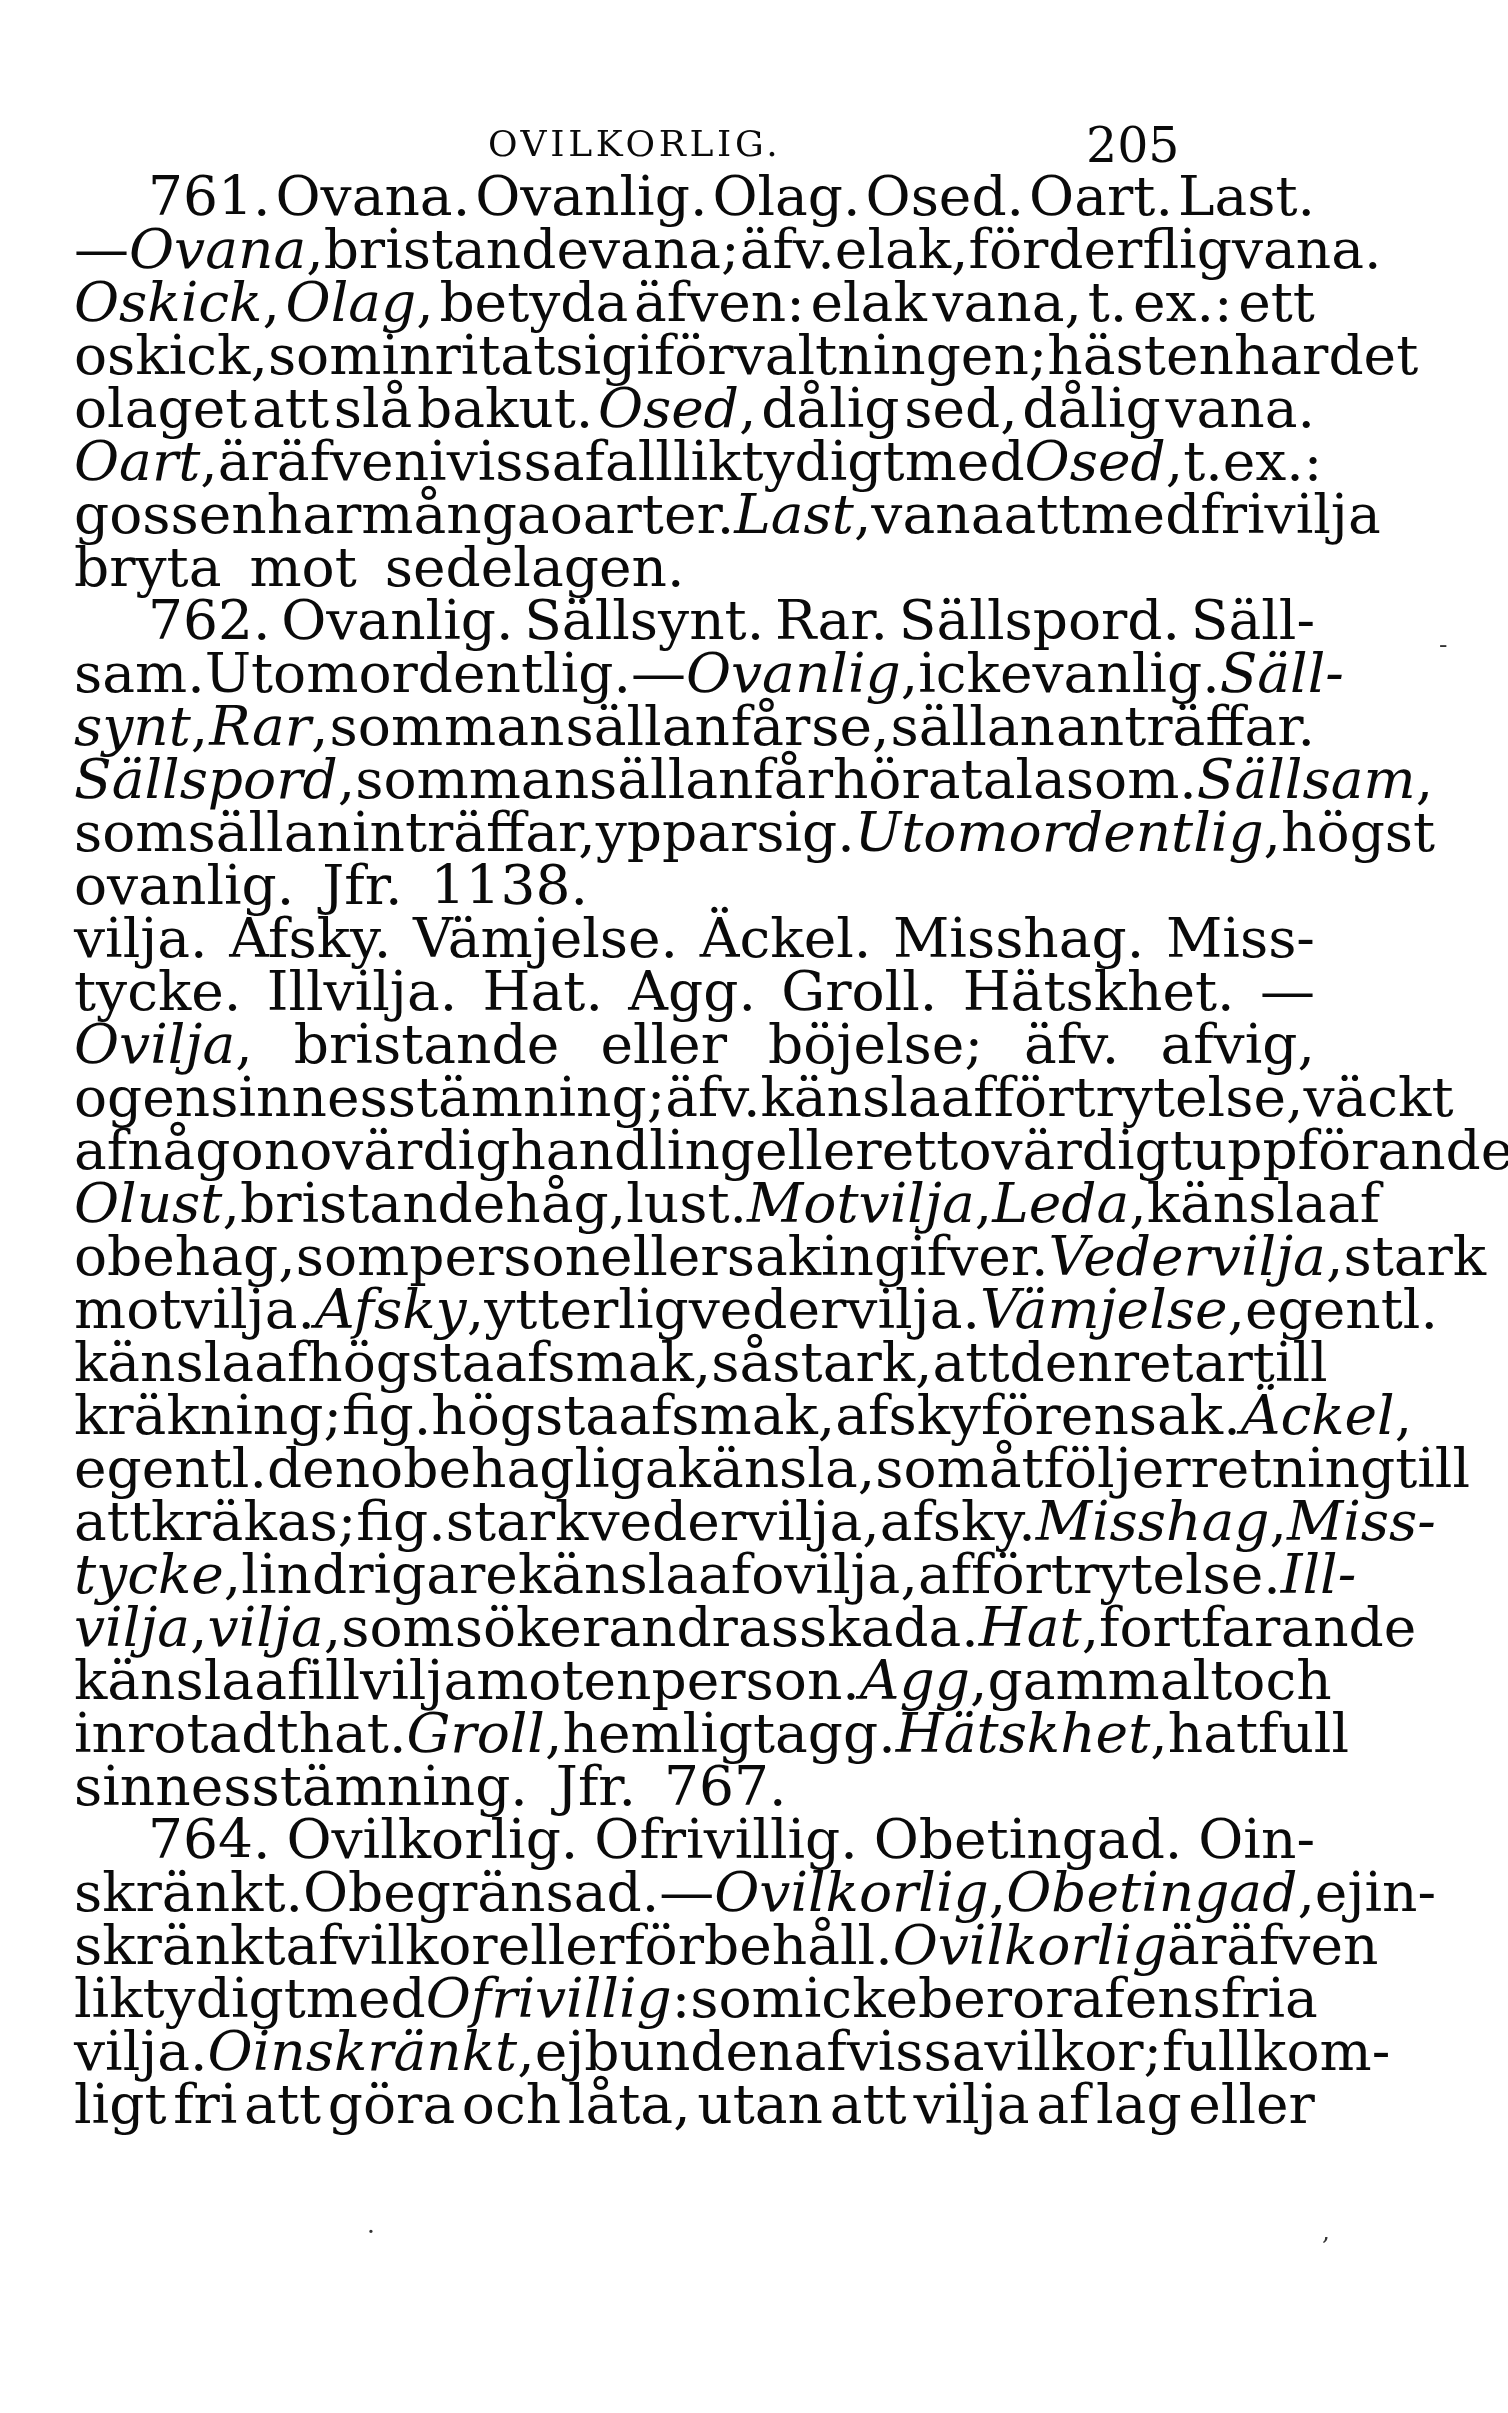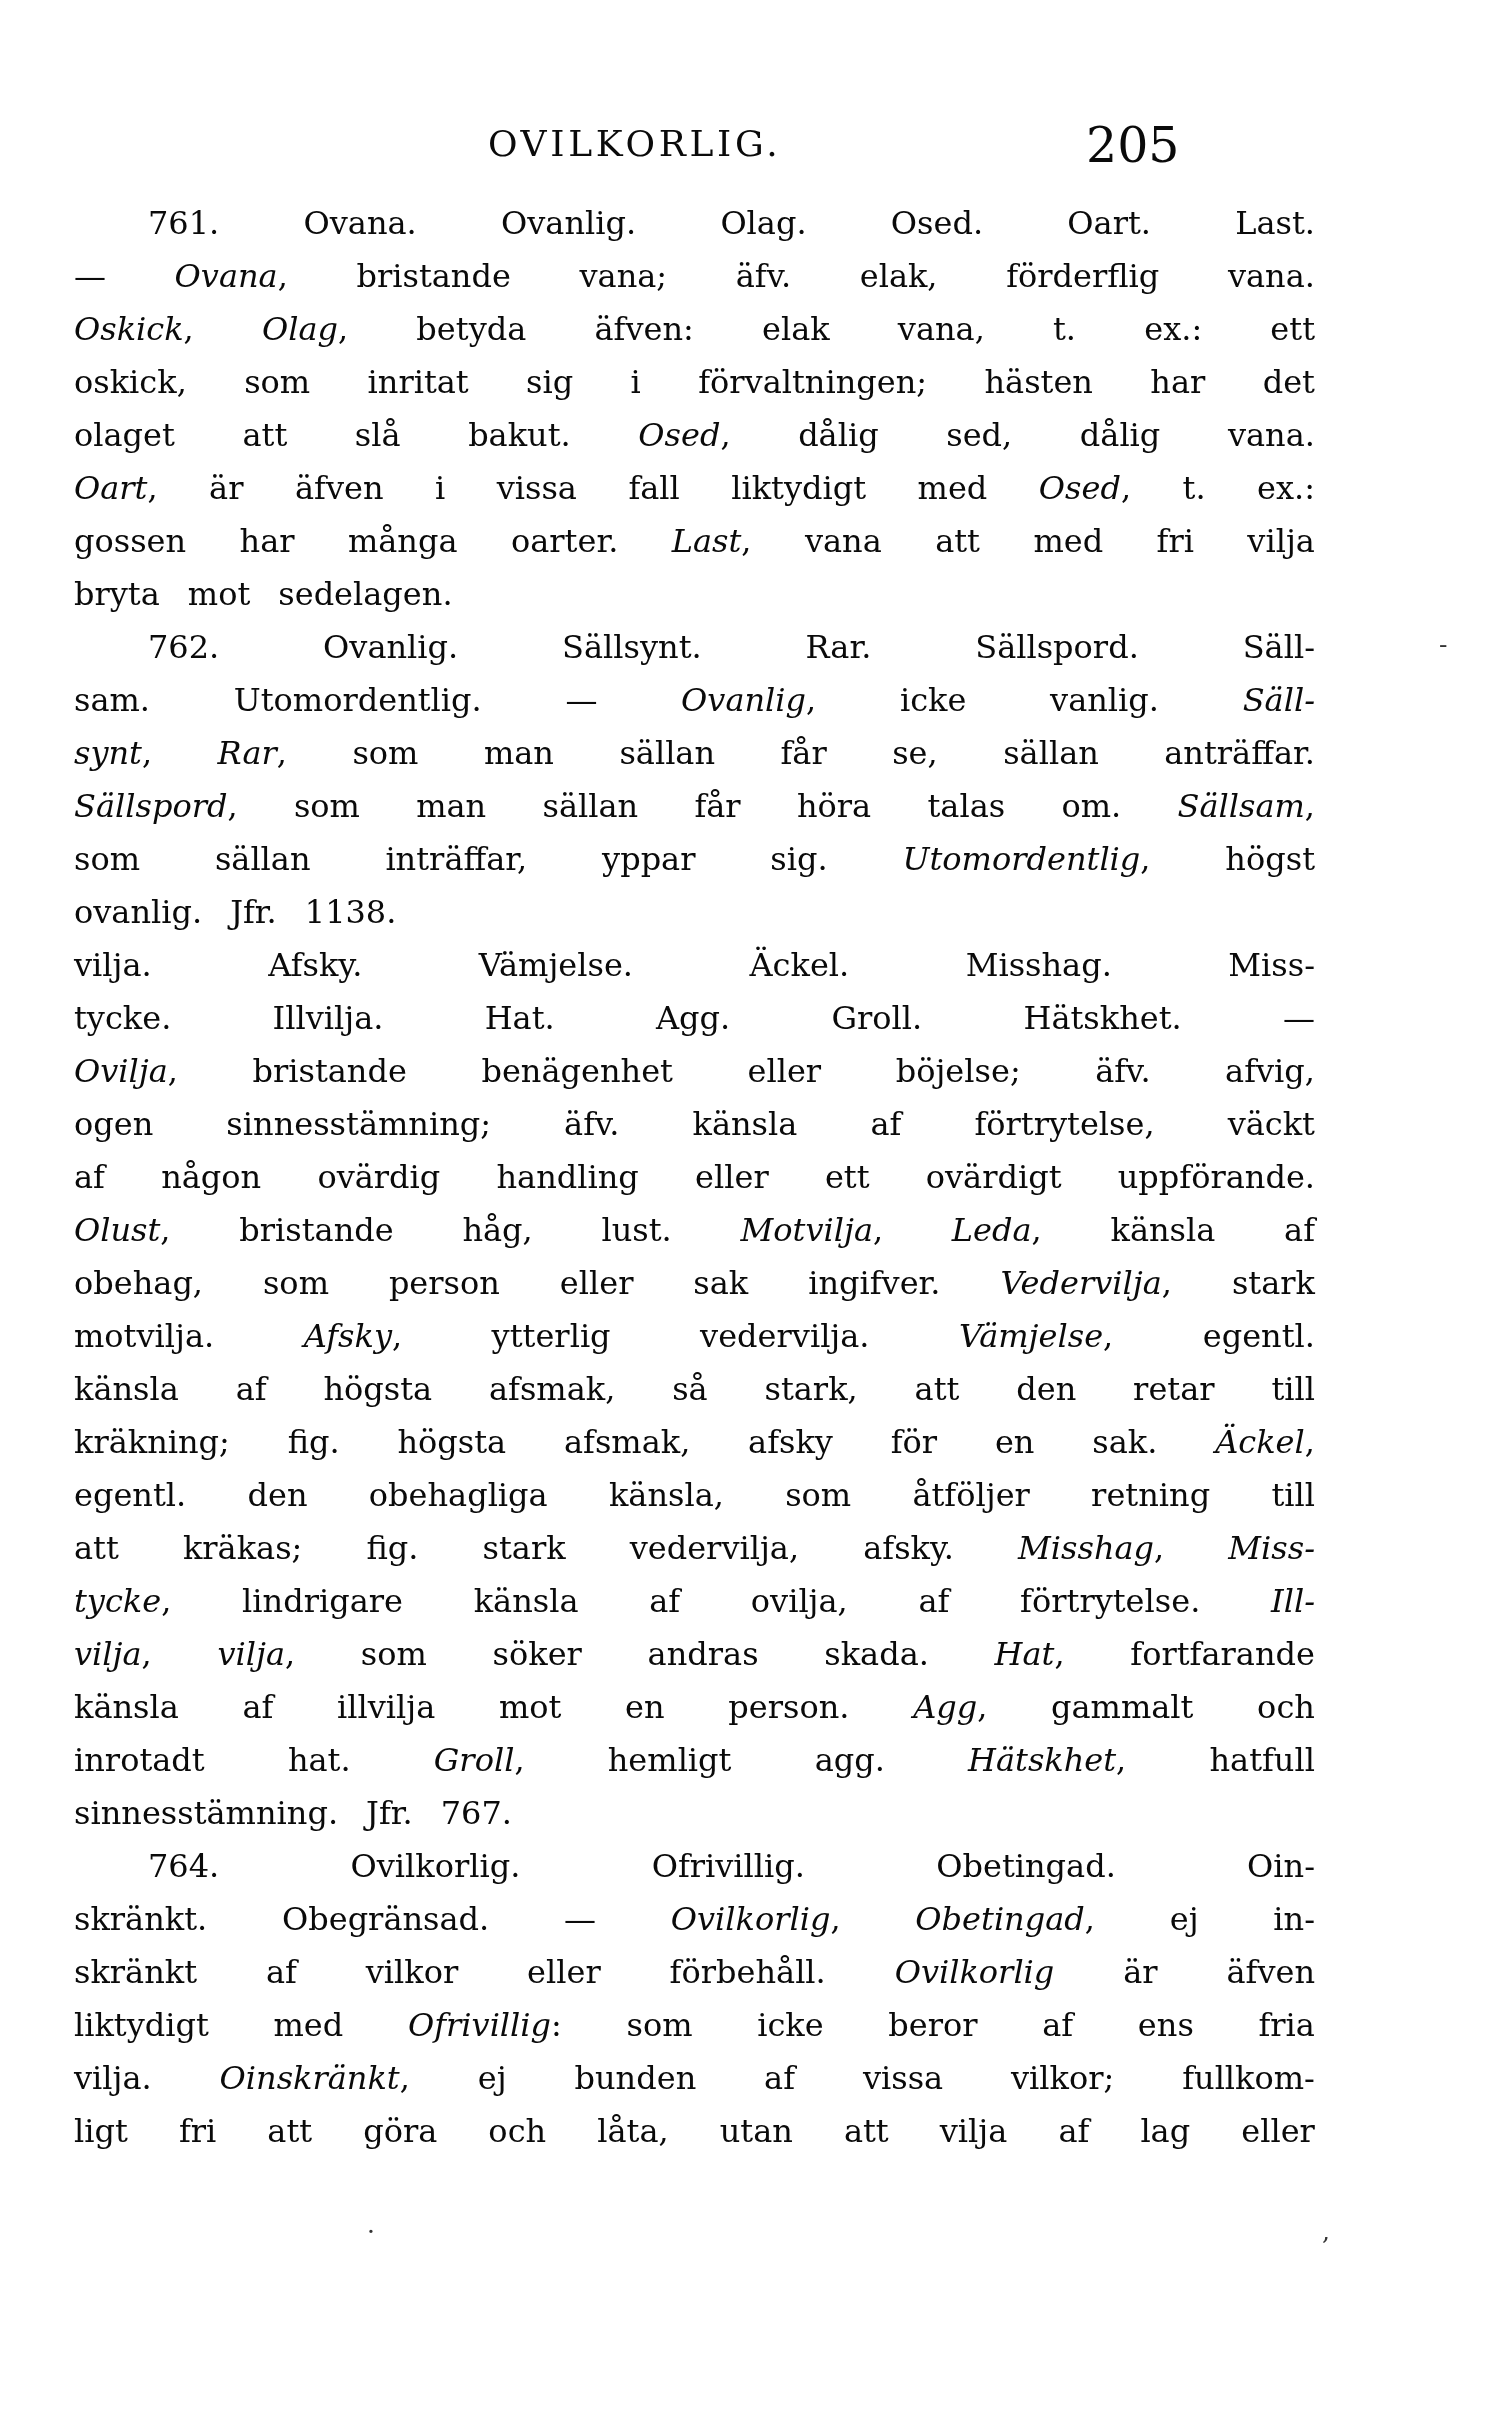--- a/index.html
+++ b/index.html
@@ -1,20 +1,20 @@
 <!DOCTYPE html>
 <html style="font-size:10px"><head>
 <meta charset="utf-8">
 <style>
   html, body { margin:0; padding:0; background:#ffffff; }
   body { width:1508px; height:2413px; position:relative; overflow:hidden; font-family:"DejaVu Serif", serif; color:#0a0a0a; }
   .header { position:absolute; top:117px; left:0; width:1508px; height:62px; }
   .running-title { position:absolute; left:488px; top:6.2px; font-size:36px; letter-spacing:3.7px; }
   .page-number { position:absolute; left:1086px; top:0px; font-size:49px; }
-  .body-text { position:absolute; left:74px; top:197px; width:1241px; font-size:32px; line-height:53px; text-align:justify; }
+  .body-text { position:absolute; left:74px; top:170px; width:1241px; font-size:55px; line-height:53px; text-align:justify; }
   .line { display:flex; justify-content:space-between; white-space:nowrap; height:53px; }
   .line.last { justify-content:flex-start; gap:28px; }
   .indent { padding-left:74px; }
   b { font-weight:normal; }
   i { font-style:italic; }
   .stray { position:absolute; font-size:25px; color:#333; }
 </style>
 </head>
 <body>
 
@@ -172,21 +172,20 @@
       <span><b>Illvilja.</b></span>
       <span><b>Hat.</b></span>
       <span><b>Agg.</b></span>
       <span><b>Groll.</b></span>
       <span><b>Hätskhet.</b></span>
       <span>—</span>
     </div>
     <div class="line">
       <span><i>Ovilja</i>,</span>
       <span>bristande</span>
-      <span>benägenhet</span>
       <span>eller</span>
       <span>böjelse;</span>
       <span>äfv.</span>
       <span>afvig,</span>
     </div>
     <div class="line">
       <span>ogen</span>
       <span>sinnesstämning;</span>
       <span>äfv.</span>
       <span>känsla</span>

